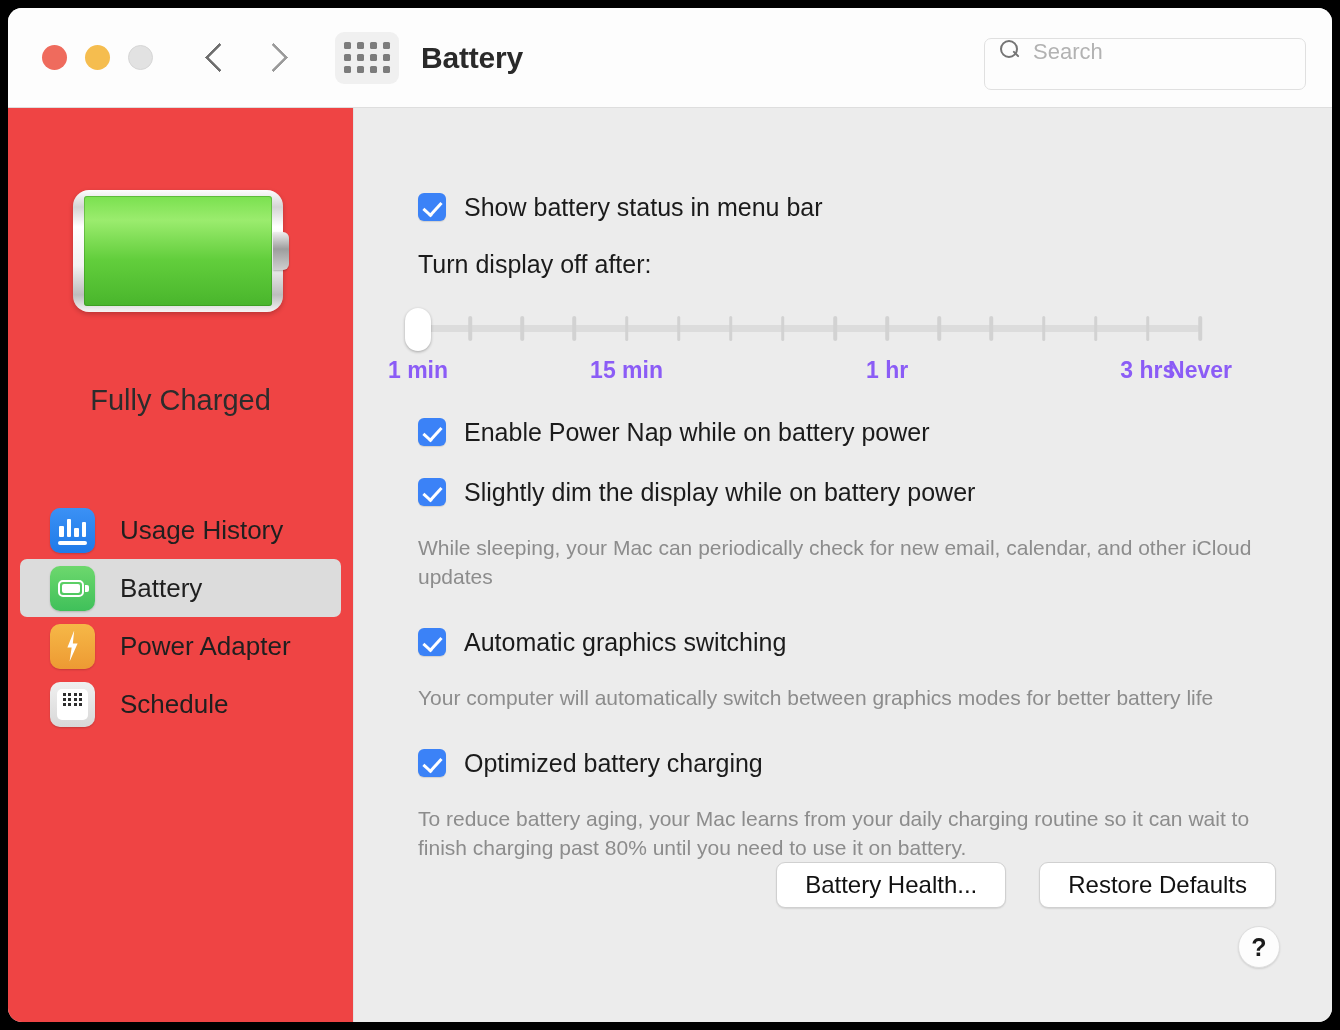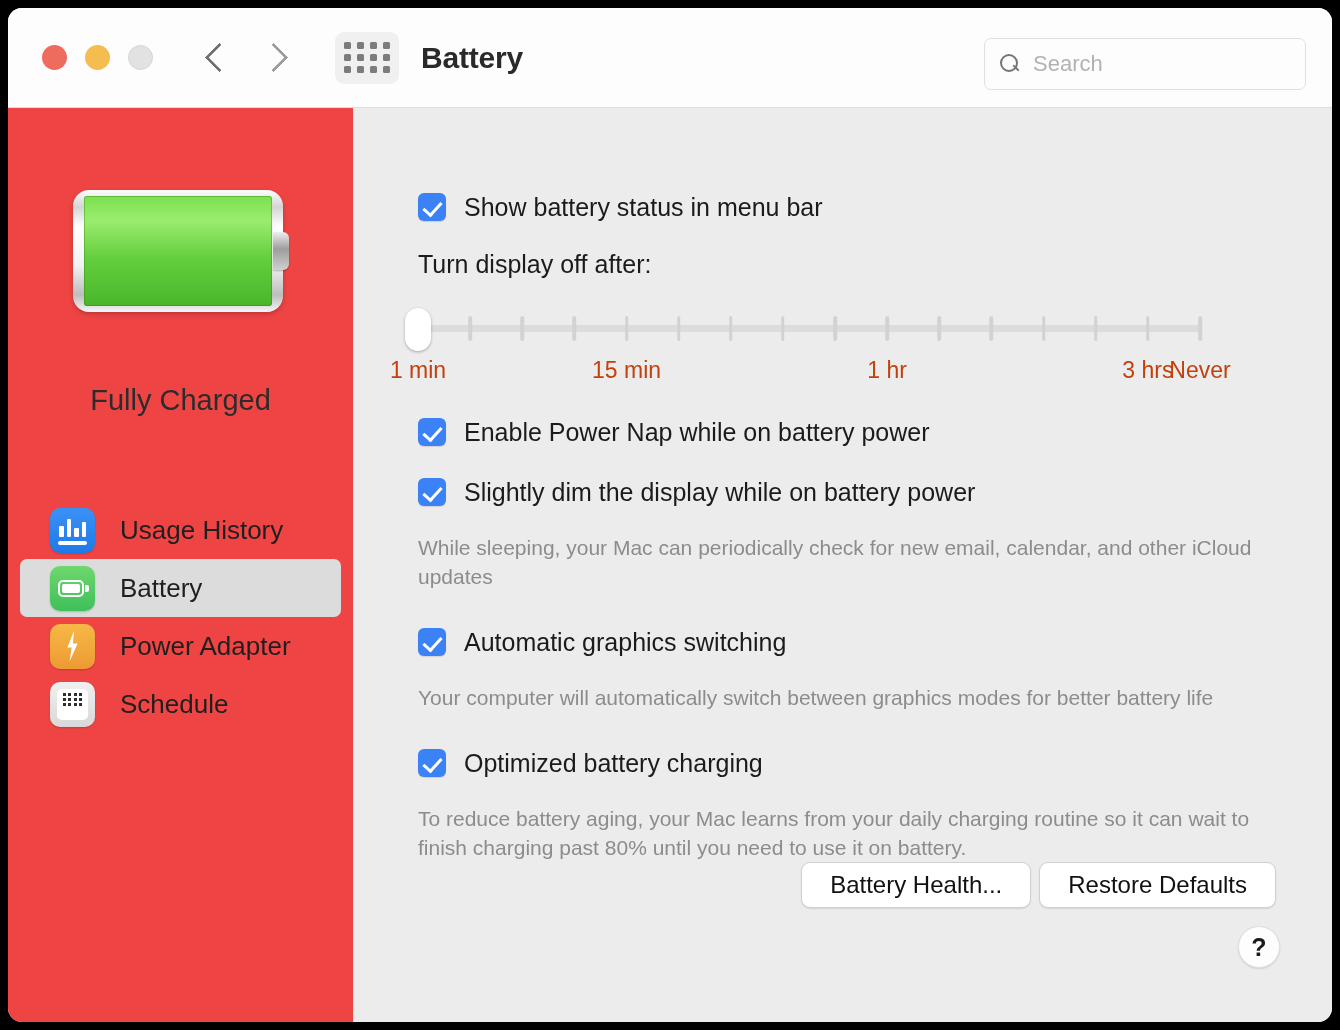--- a/index.html
+++ b/index.html
@@ -104,21 +104,20 @@
 
   .searchbox {
     position: absolute;
     right: 26px;
     top: 30px;
     width: 322px; height: 52px;
     background: #fdfdfd;
     border: 1px solid #e0e0e0;
     border-radius: 7px;
     display: flex;
-    align-items: center;
     padding: 0 14px;
   }
   .searchbox .mag {
     width: 22px; height: 22px;
     position: relative;
     flex: none;
     margin-right: 12px;
   }
   .searchbox .mag::before {
     content: "";
@@ -365,32 +364,33 @@
   }
   .sliderlabels {
     width: 838px;
     position: relative;
     height: 32px;
     margin-top: 10px;
   }
   .sliderlabels span {
     position: absolute;
     font-size: 23px;
-    color: #c2410c;
+    color: #8b5cf6;
     white-space: nowrap;
     transform: translateX(-50%);
+    font-weight: bold;
   }
 
   
   .btnrow {
     position: absolute;
     right: 56px;
     bottom: 114px;
     display: flex;
-    gap: 8px;
+    gap: 33px;
   }
   .btn {
     background: #fff;
     border: 1px solid #d0d0d0;
     border-radius: 9px;
     height: 46px;
     padding: 0 28px;
     font-size: 24px;
     color: #111;
     font-family: "Liberation Sans", sans-serif;

